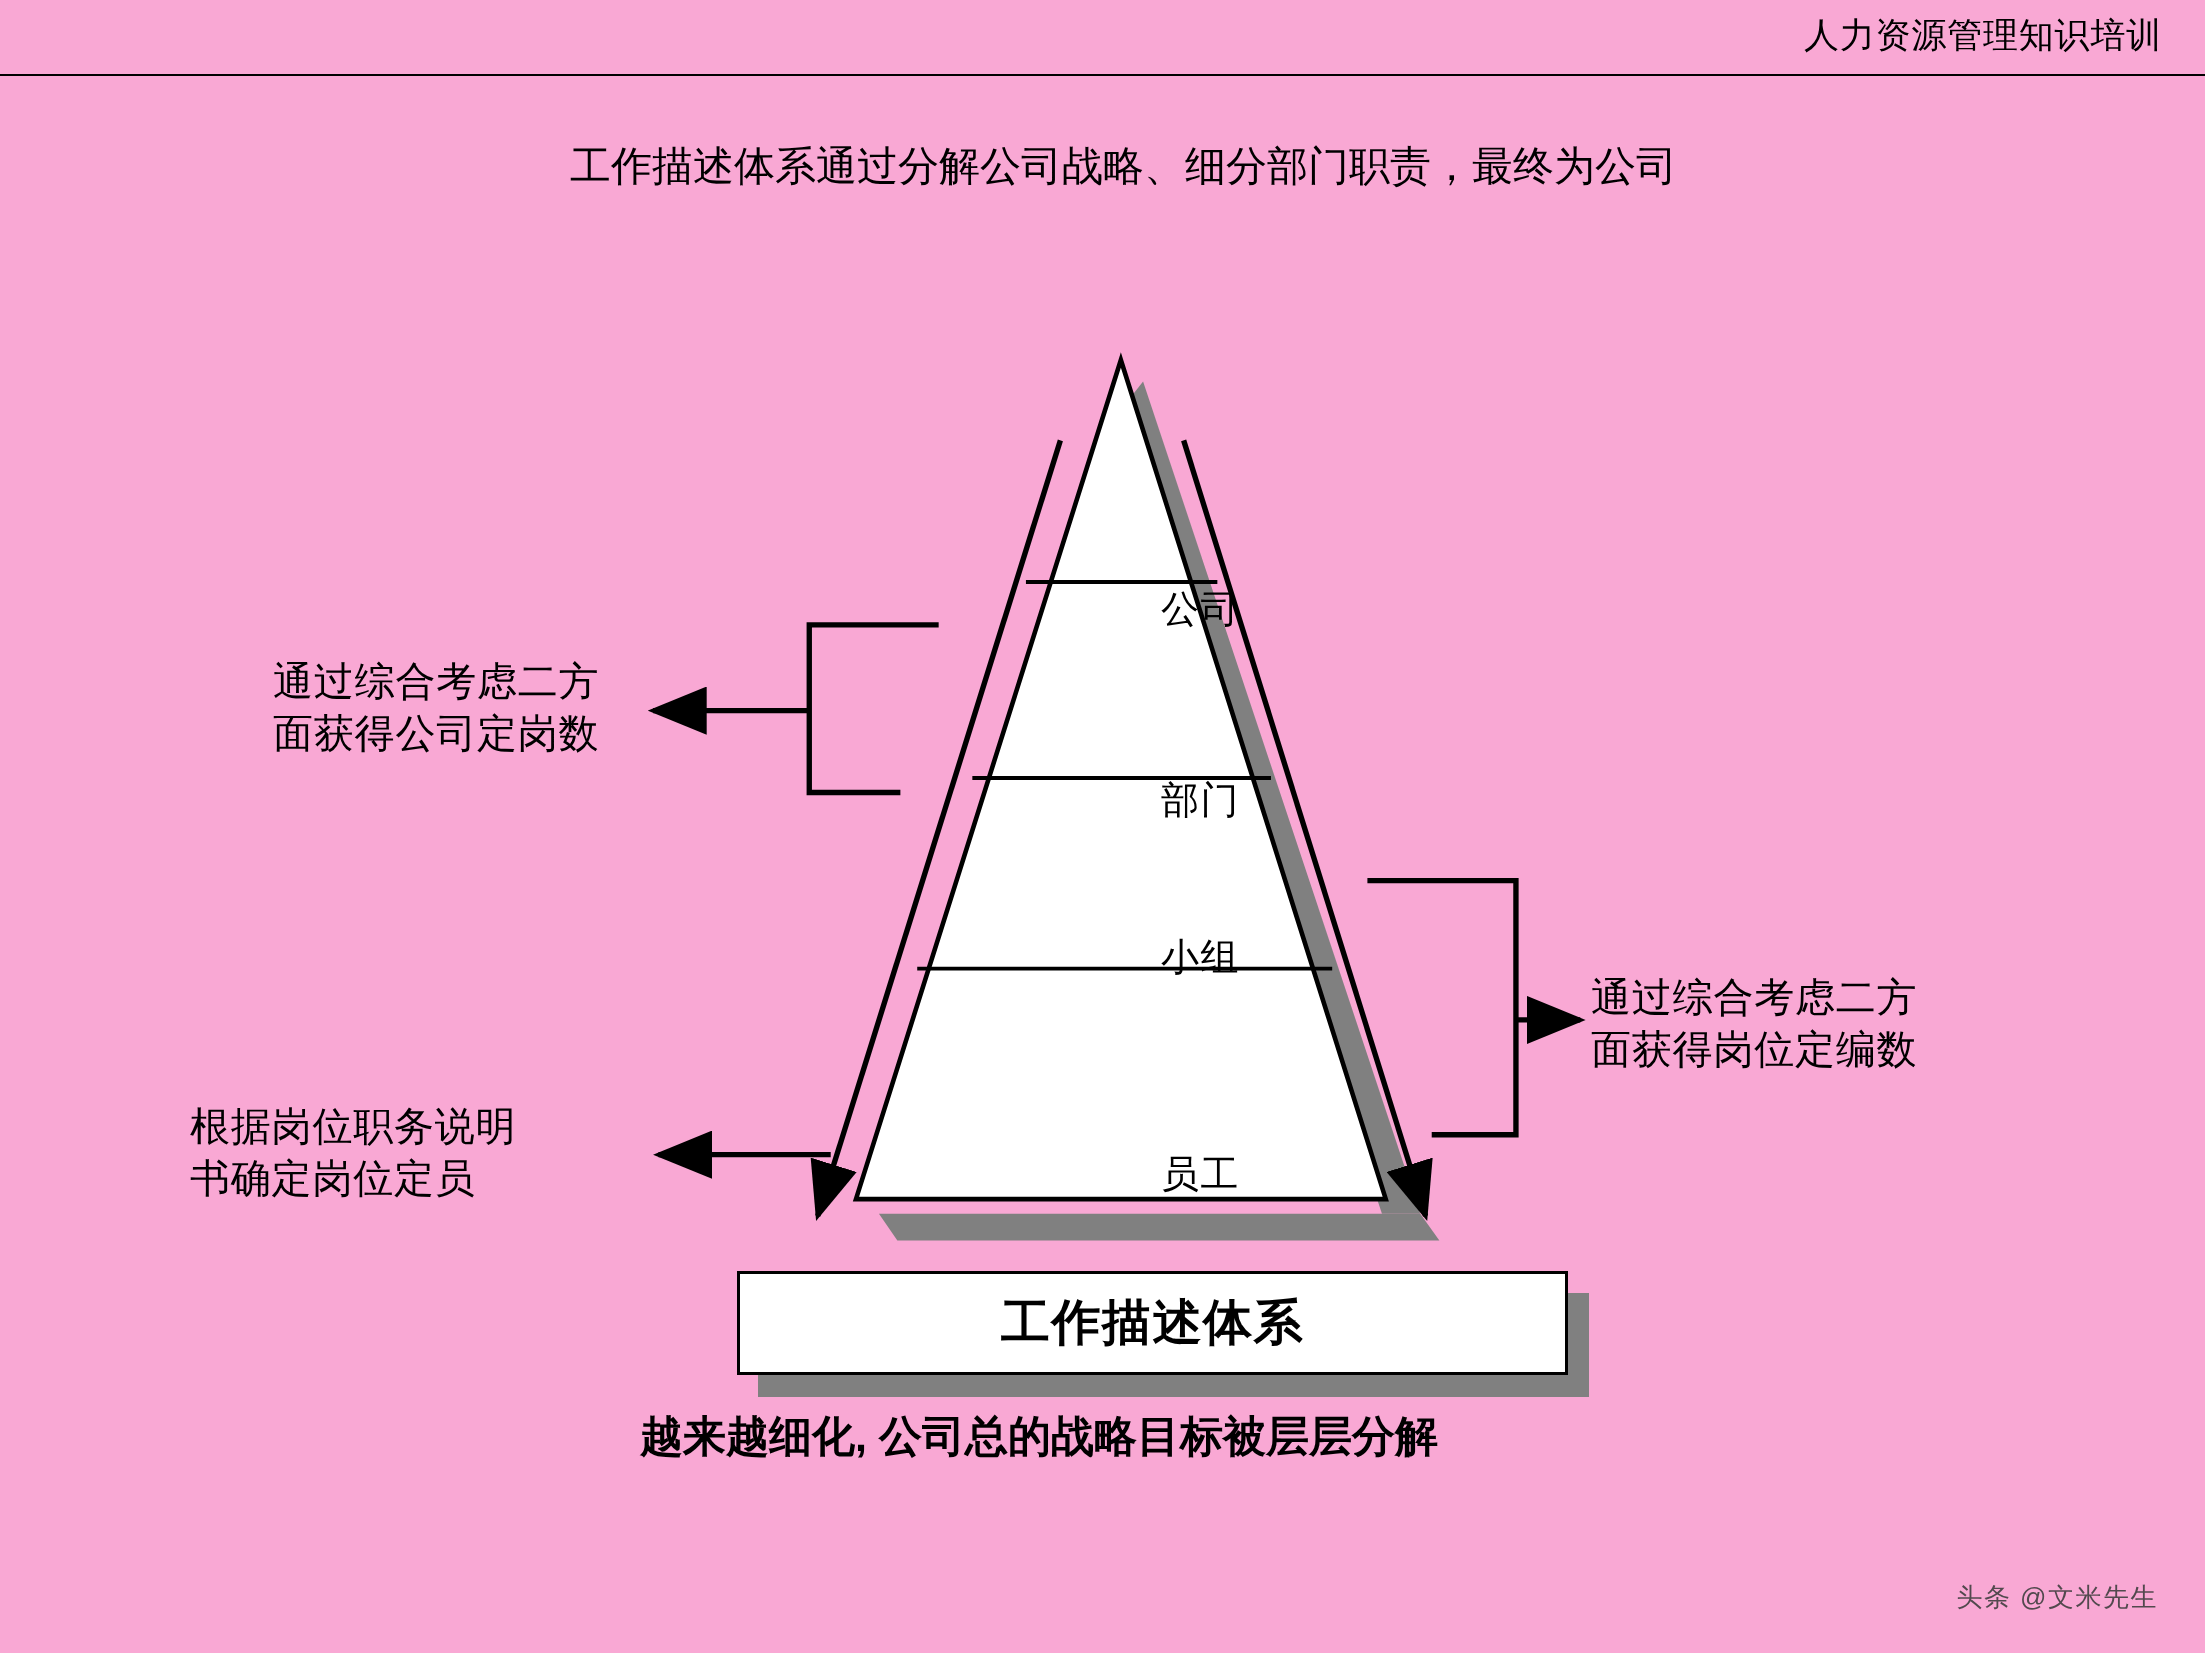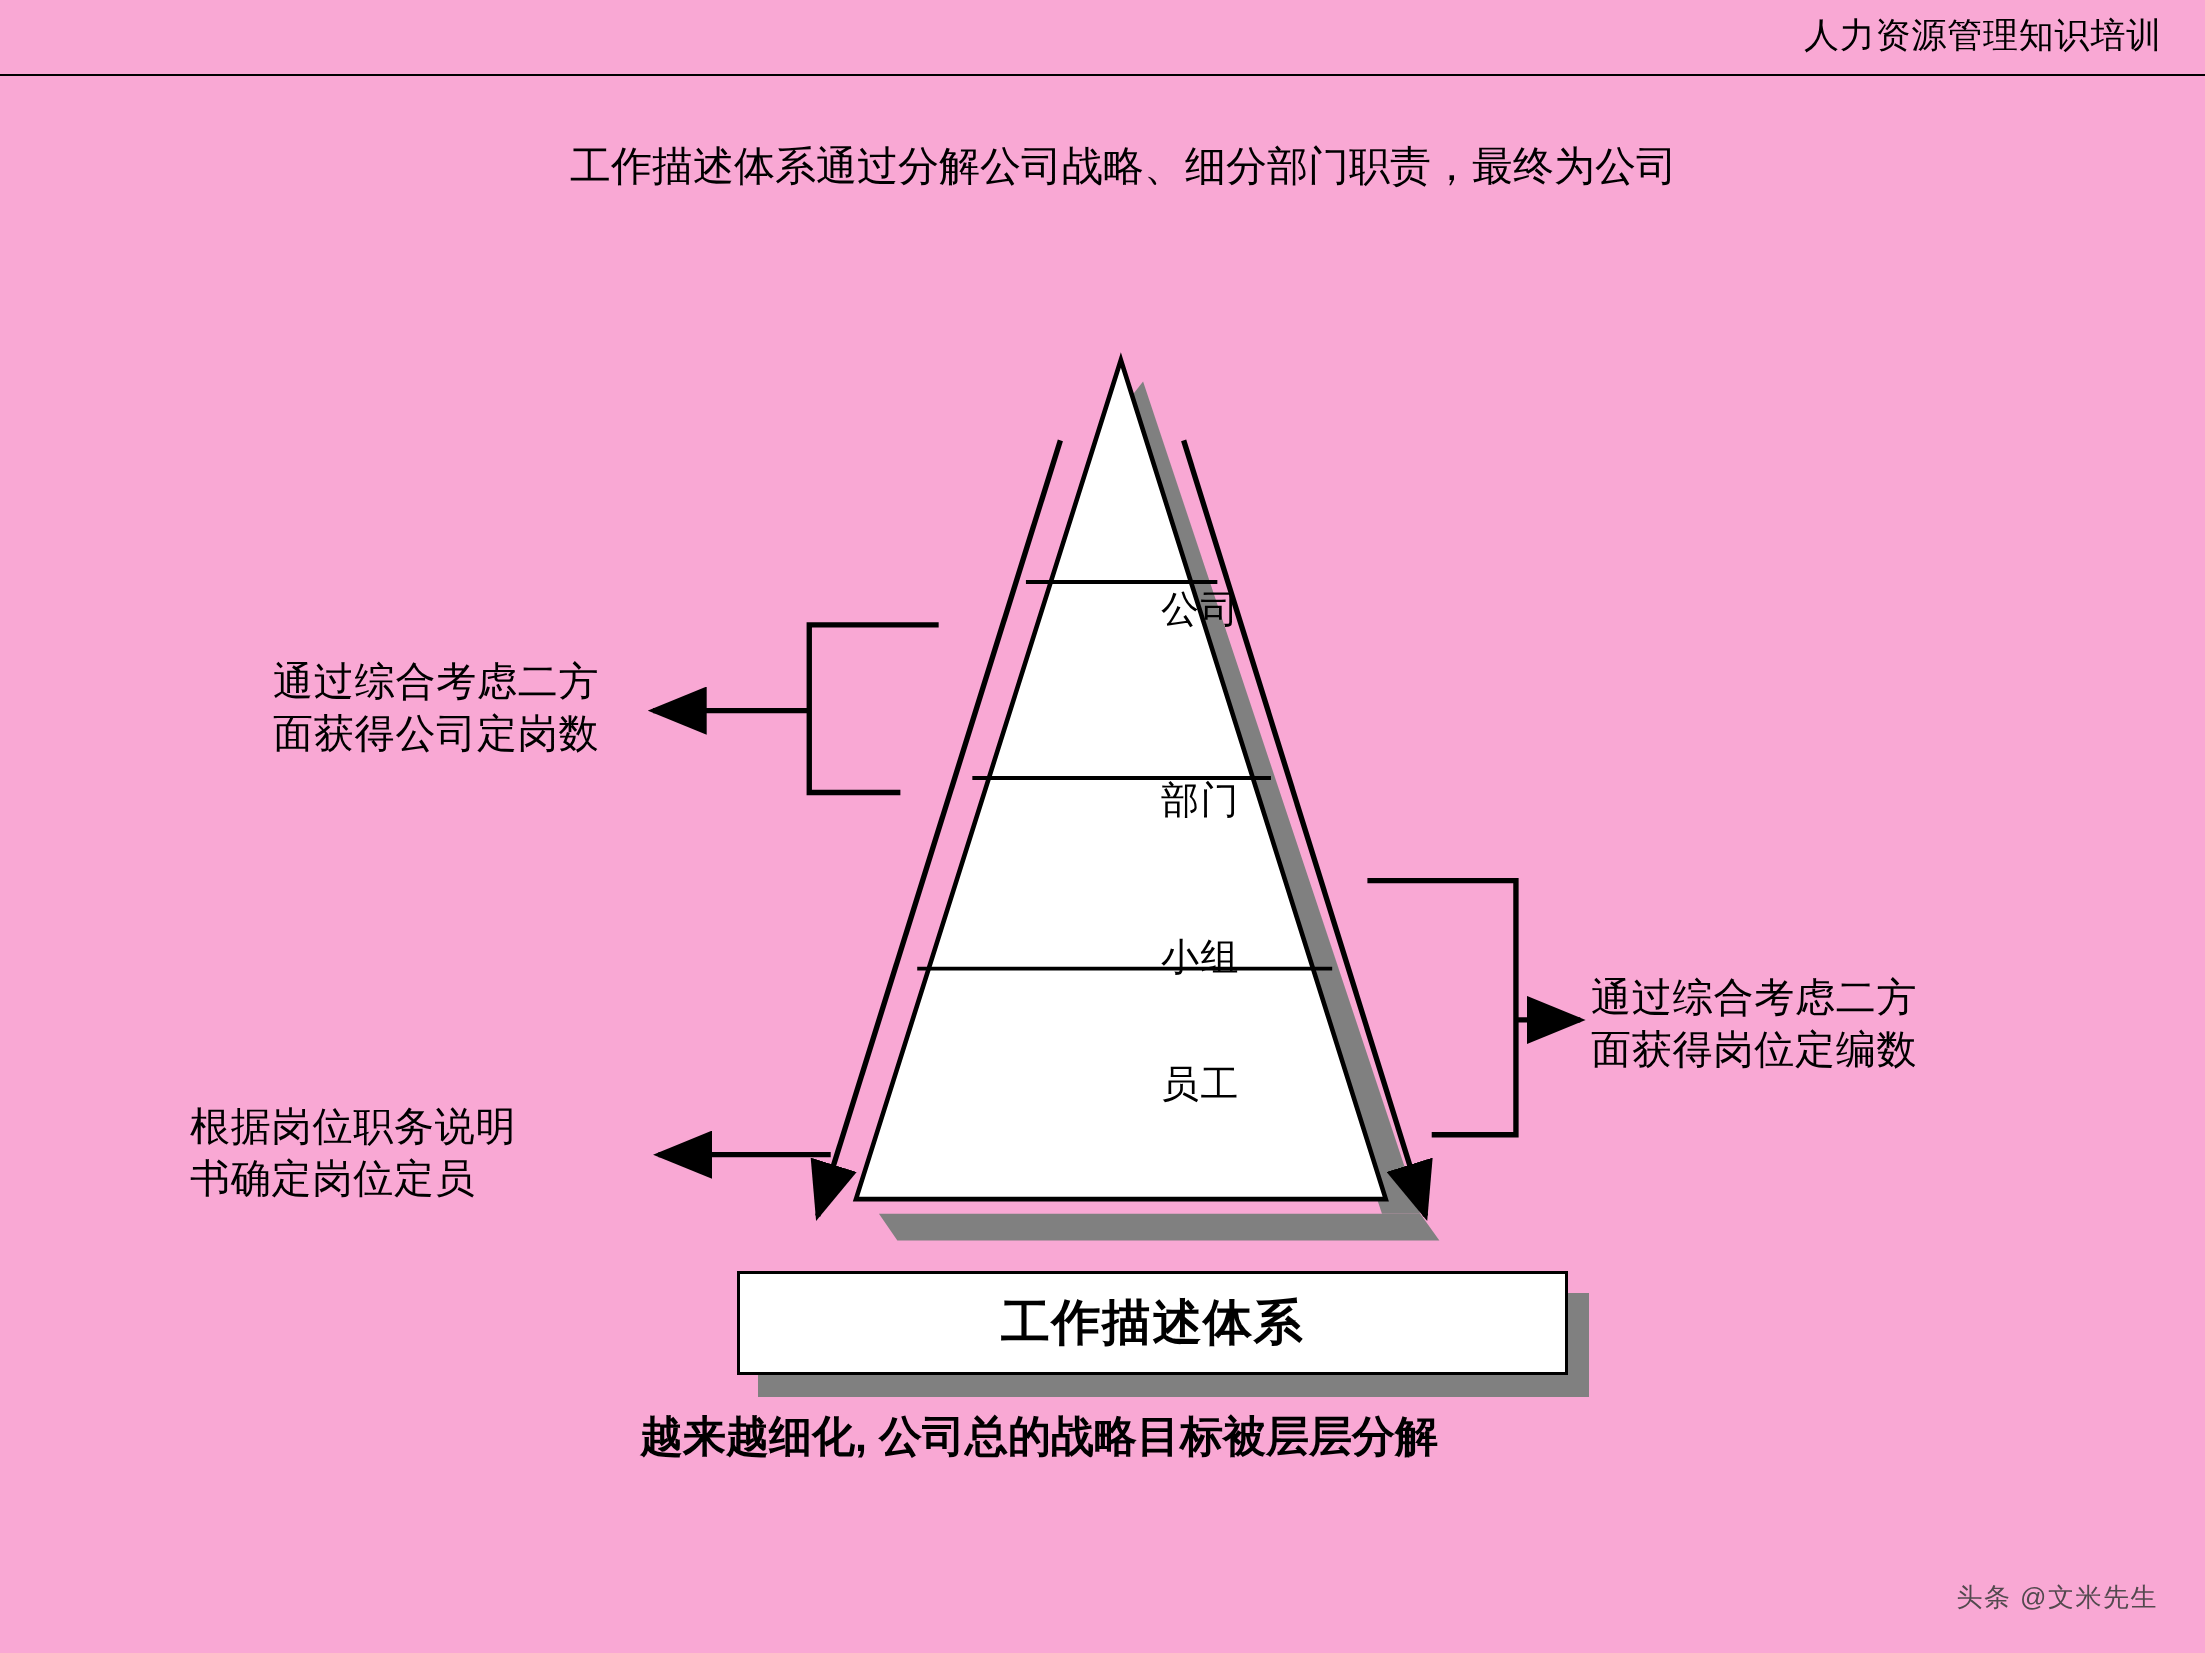--- a/index.html
+++ b/index.html
@@ -66,21 +66,21 @@
     text-align: right;
     font-size: 38px;
     line-height: 54px;
     color: #000000;
     white-space: nowrap;
     letter-spacing: 1.5px;
   }
   #tier-company    { left: 995px; top: 582px;  width: 245px; }
   #tier-department { left: 995px; top: 773px; width: 245px; }
   #tier-team       { left: 995px; top: 930px; width: 245px; }
-  #tier-employee   { left: 995px; top: 1057px; width: 245px; }
+  #tier-employee   { left: 995px; top: 1147px; width: 245px; }
 
   
   .annot {
     position: absolute;
     font-size: 40px;
     line-height: 52px;
     color: #000000;
     white-space: nowrap;
     letter-spacing: 0.8px;
   }

